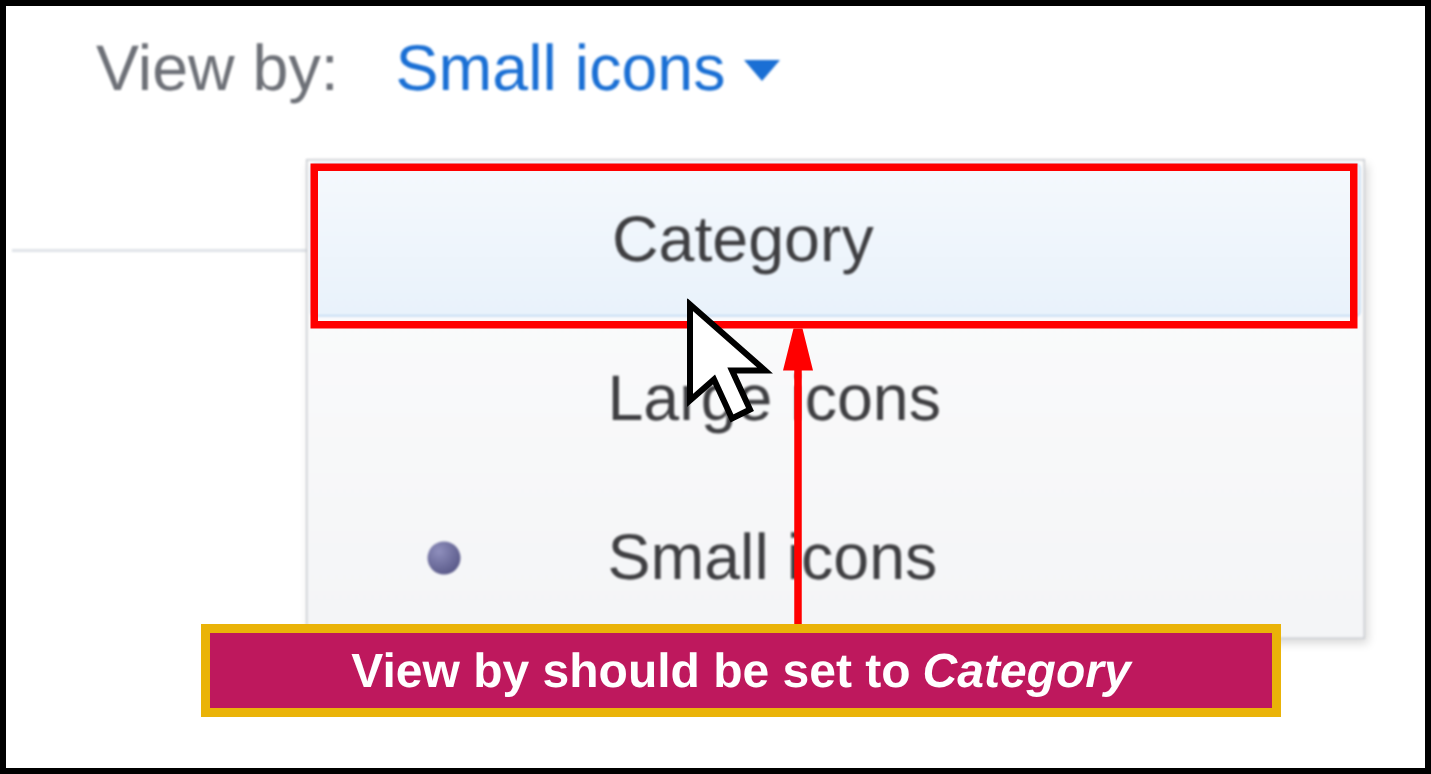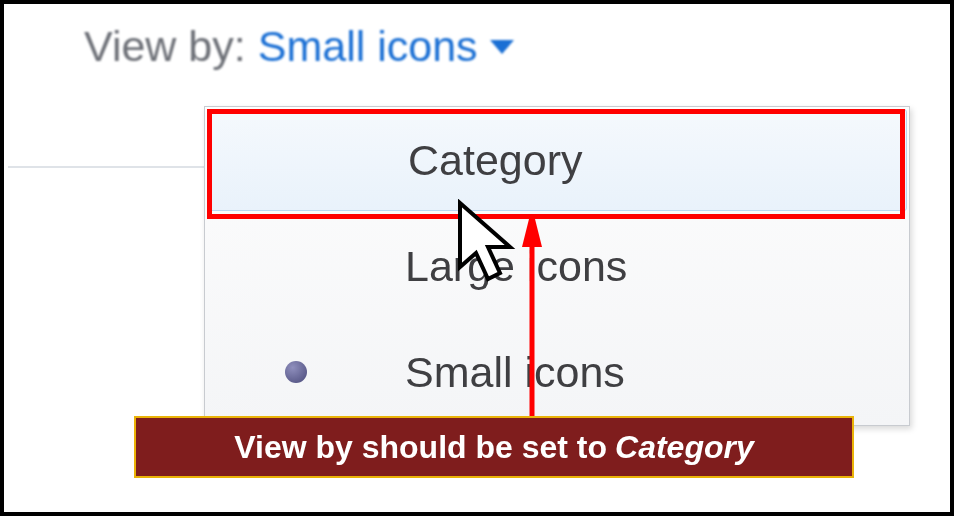--- a/index.html
+++ b/index.html
@@ -15,22 +15,21 @@
       top: 0; left: 0; right: 0; bottom: 0;
       border: 4px solid #000000;
       background: #ffffff;
     }
     .header-row {
       position: absolute;
       top: 18px;
       left: 60px;
       display: flex;
       align-items: center;
-      gap: 12px;
-      margin-left: 20px;
+      gap: 38px;
     }
     .view-by-label {
       font-size: 43px;
       color: #6d7077;
       filter: blur(0.8px);
     }
     .view-by-value {
       display: flex;
       align-items: center;
       gap: 12px;
@@ -110,22 +109,22 @@
       left: 450px;
       top: 195px;
       pointer-events: none;
     }
     .caption-box {
       position: absolute;
       top: 412px;
       left: 130px;
       width: 720px;
       height: 62px;
-      background: #7f1d1d;
-      border: 2px solid #eab308;
+      background: #be185d;
+      border: 6px solid #eab308;
       display: flex;
       align-items: center;
       justify-content: center;
       color: #ffffff;
       font-family: Arial, sans-serif;
       font-size: 32px;
       font-weight: bold;
     }
     .caption-box em {
       font-style: italic;

